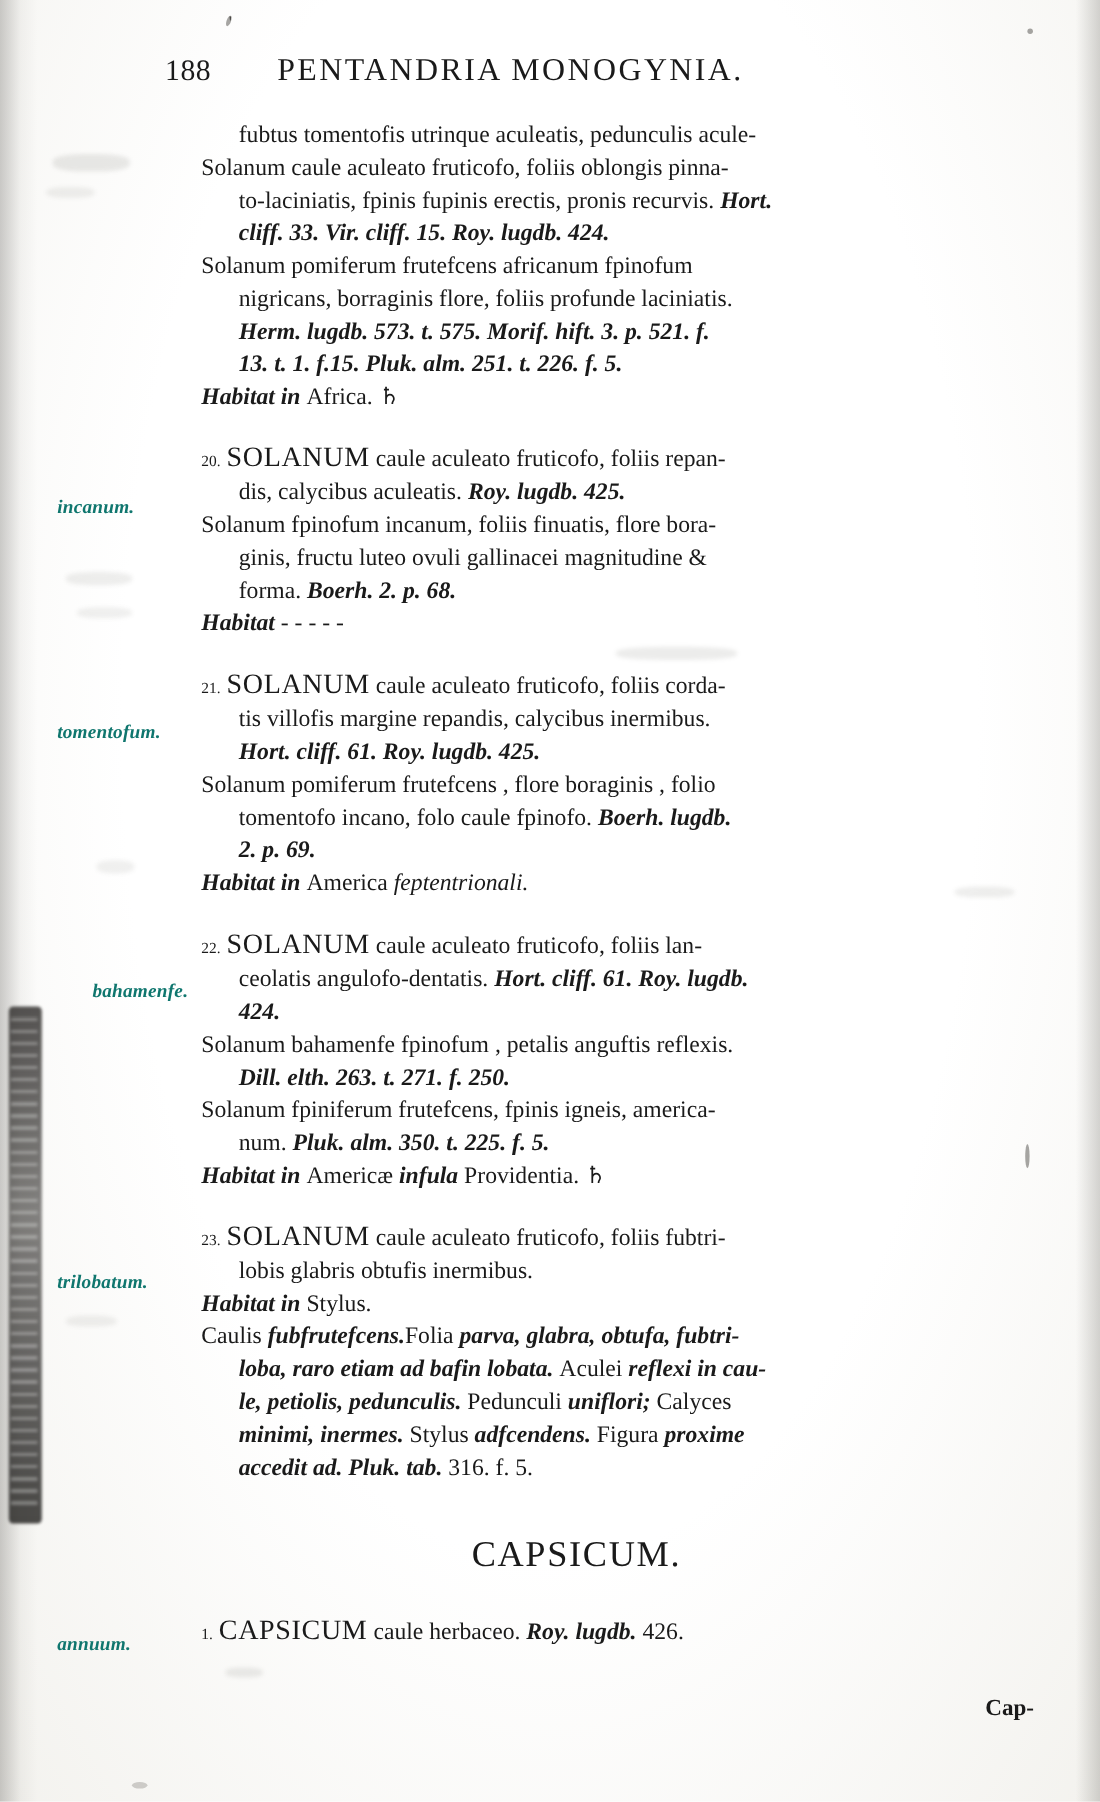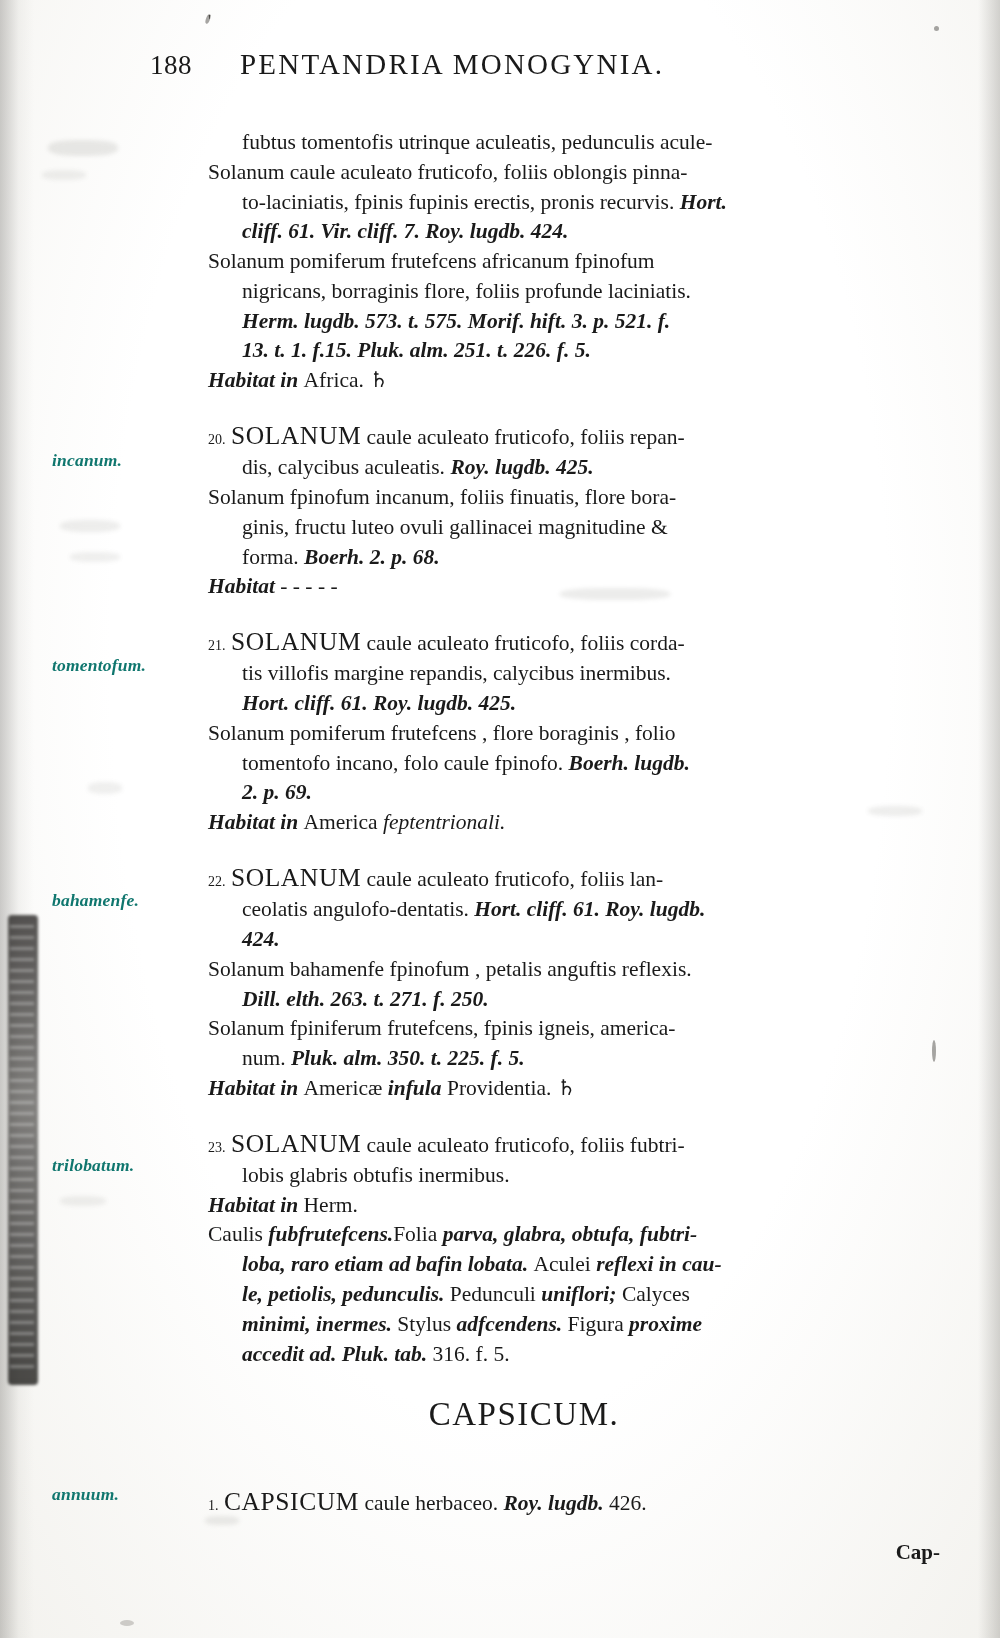--- a/index.html
+++ b/index.html
@@ -79,42 +79,41 @@
   }
 
   
   .header {
     position: absolute;
     top: 48px;
     left: 150px;
     width: 700px;
     display: flex;
     align-items: baseline;
-    gap: 48px;
+    gap: 60px;
   }
   .folio {
     font-size: 27px;
     letter-spacing: 0.5px;
     font-family: "Liberation Serif", serif;
   }
   .running-title {
     font-size: 29px;
     letter-spacing: 2.2px;
     white-space: nowrap;
   }
 
   
   .col {
     position: absolute;
-    left: 208px;
+    left: 183px;
     width: 740px;
     top: 108px;
     font-size: 21.5px;
     line-height: 1.385;
-    margin-top: 20px;
   }
   .entry { position: relative; }
   .gap { height: 22px; }
   .ind1 { padding-left: 34px; text-indent: -34px; }   
   .ind2 { padding-left: 34px; text-indent: 0; }
   .syn  { padding-left: 34px; text-indent: -34px; }
   .syn2 { padding-left: 34px; text-indent: 0; }
 
   .it { font-style: italic; }
   .bi { font-style: italic; font-weight: bold; }
@@ -189,21 +188,21 @@
   </div>
 
   <div class="col">
 
     <div class="entry">
       <div class="ind2">fubtus tomentofis utrinque aculeatis, pedunculis acule-</div>
       <div class="syn">Solanum caule aculeato fruticofo, foliis oblongis pinna-</div>
       <div class="syn2">
         <span>to-laciniatis, fpinis fupinis erectis, pronis recurvis. </span><span class="bi">Hort.</span>
       </div>
-      <div class="syn2 bi">cliff. 61. Vir. cliff. 7. Roy. lugdb. 424.</div>
+      <div class="syn2 bi">cliff. 33. Vir. cliff. 15. Roy. lugdb. 424.</div>
       <div class="syn">Solanum pomiferum frutefcens africanum   fpinofum</div>
       <div class="syn2">nigricans, borraginis flore,  foliis profunde laciniatis.</div>
       <div class="syn2 bi">Herm. lugdb. 573. t. 575. Morif. hift. 3. p. 521. f.</div>
       <div class="syn2 bi">13. t. 1. f.15. Pluk. alm. 251. t. 226. f. 5.</div>
       <div class="syn">
         <span class="bi">Habitat in </span><span>Africa. ♄</span>
       </div>
     </div>
 
     <div class="gap"></div>
@@ -269,21 +268,21 @@
 
     <div class="gap"></div>
 
     <div class="entry">
       <div class="ind1">
         <span class="num">23.</span>
         <span class="genus">SOLANUM</span><span> caule aculeato fruticofo, foliis fubtri-</span>
       </div>
       <div class="ind2">lobis glabris obtufis inermibus.</div>
       <div class="syn">
-        <span class="bi">Habitat in </span><span>Herm.</span>
+        <span class="bi">Habitat in </span><span>Stylus.</span>
       </div>
       <div class="syn">
         <span>Caulis </span><span class="bi">fubfrutefcens.</span><span>Folia </span><span class="bi">parva, glabra, obtufa, fubtri-</span>
       </div>
       <div class="syn2">
         <span class="bi">loba, raro etiam ad bafin lobata. </span><span>Aculei </span><span class="bi">reflexi in cau-</span>
       </div>
       <div class="syn2">
         <span class="bi">le, petiolis,  pedunculis. </span><span>Pedunculi </span><span class="bi">uniflori; </span><span>Calyces</span>
       </div>
@@ -301,20 +300,20 @@
 
   <div class="col" style="top:1464px;">
     <div class="ind1">
       <span class="num">1.</span>
       <span class="genus">CAPSICUM</span><span> caule herbaceo. </span><span class="bi">Roy. lugdb. </span><span>426.</span>
     </div>
   </div>
 
   <div class="margin-name" style="top:450px;">incanum.</div>
   <div class="margin-name" style="top:655px;">tomentofum.</div>
-  <div class="margin-name" style="top:890px;">bahamenfe.</div>
+  <div class="margin-name" style="top:890px;margin-left:32px;">bahamenfe.</div>
   <div class="margin-name" style="top:1155px;">trilobatum.</div>
   <div class="margin-name" style="top:1472px;margin-top:12px;">annuum.</div>
 
   <div class="catchword" style="top:1540px;">Cap-</div>
   <div class="topmark">'</div>
 
 </div>
 
 </body></html>

